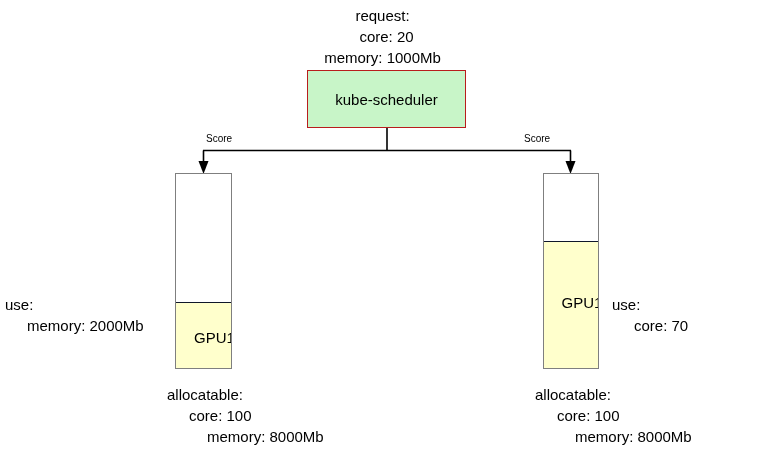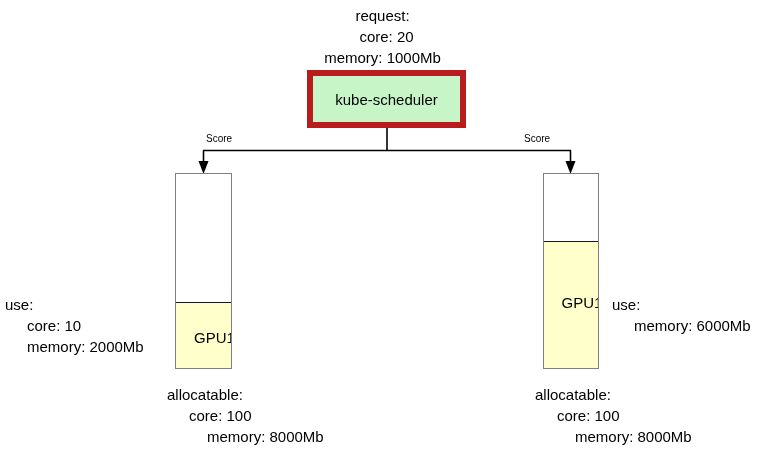--- a/index.html
+++ b/index.html
@@ -61,21 +61,21 @@
   #request-block .sub2 { }
 
   
   #scheduler-box {
     position: absolute;
     left: 307px;
     top: 70px;
     width: 159px;
     height: 58px;
     background: #c8f5c8;
-    border: 6px solid #b91c1c;
+    border: 1px solid #b91c1c;
     box-sizing: border-box;
     display: flex;
     align-items: center;
     justify-content: center;
     font-size: 15px;
     color: #000000;
   }
 
   
   #connectors {
@@ -176,27 +176,26 @@
   </div>
 
   <div class="gpu-bar" id="gpu-bar-right">
     <div class="gpu-fill" id="gpu-fill-right">
       <span class="gpu-fill-label">GPU1</span>
     </div>
   </div>
 
   <div class="textblock" id="use-left">
     <span class="hdr">use:</span>
-    <span class="sub">core: 10</span>
     <span class="sub">memory: 2000Mb</span>
   </div>
 
   <div class="textblock" id="use-right">
     <span class="hdr">use:</span>
-    <span class="sub">memory: 6000Mb</span>
+    <span class="sub">core: 70</span>
   </div>
 
   <div class="textblock" id="alloc-left">
     <span class="hdr">allocatable:</span>
     <span class="sub">core: 100</span>
     <span class="sub2">memory: 8000Mb</span>
   </div>
 
   <div class="textblock" id="alloc-right">
     <span class="hdr">allocatable:</span>

